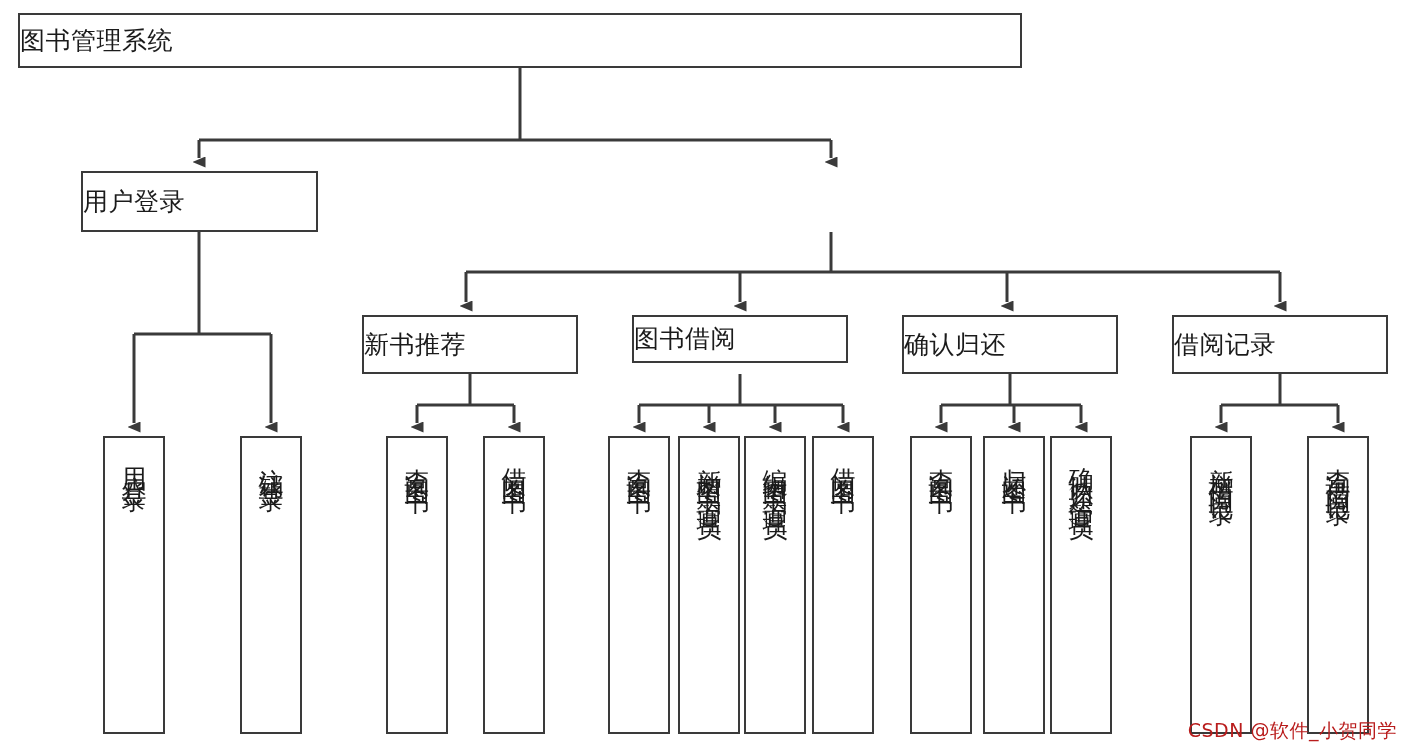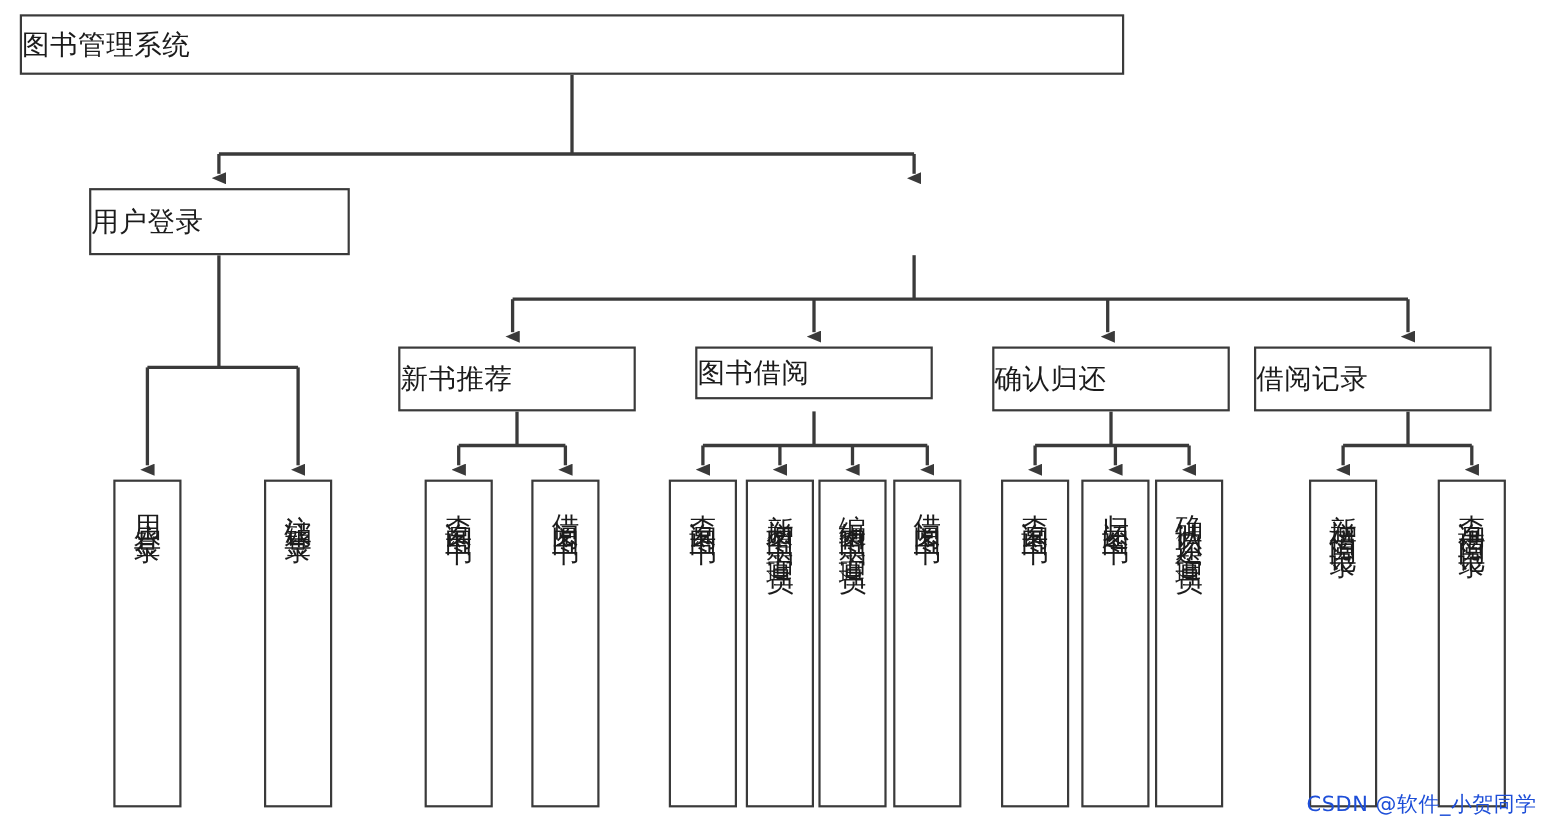--- a/index.html
+++ b/index.html
@@ -64,21 +64,21 @@
     line-height: 1;
     letter-spacing: 7px;
     white-space: nowrap;
     height: auto;
   }
   #watermark {
     position: absolute;
     right: 8px;
     bottom: 3px;
     font-size: 19px;
-    color: #1d4ed8;
+    color: #b91c1c;
     letter-spacing: 0.5px;
     white-space: nowrap;
     z-index: 5;
     text-align: right;
   }
 </style>
 </head>
 <body>
 
 <div id="diagram-root">
@@ -143,21 +143,21 @@
 
   <div class="node horiz" style="left:362px; top:315px; width:216px; height:59px;">
     <span class="node-label">新书推荐</span>
   </div>
   <div class="node horiz" style="left:632px; top:315px; width:216px; height:48px;">
     <span class="node-label">图书借阅</span>
   </div>
   <div class="node horiz" style="left:902px; top:315px; width:216px; height:59px;">
     <span class="node-label">确认归还</span>
   </div>
-  <div class="node horiz" style="left:1140px; top:315px; width:216px; height:59px;">
+  <div class="node horiz" style="left:1172px; top:315px; width:216px; height:59px;">
     <span class="node-label">借阅记录</span>
   </div>
 
   <div class="node leaf" style="left:103px; top:436px; width:62px; height:298px;">
     <span class="node-label">用户登录</span>
   </div>
   <div class="node leaf" style="left:240px; top:436px; width:62px; height:298px;">
     <span class="node-label">注销登录</span>
   </div>
 

